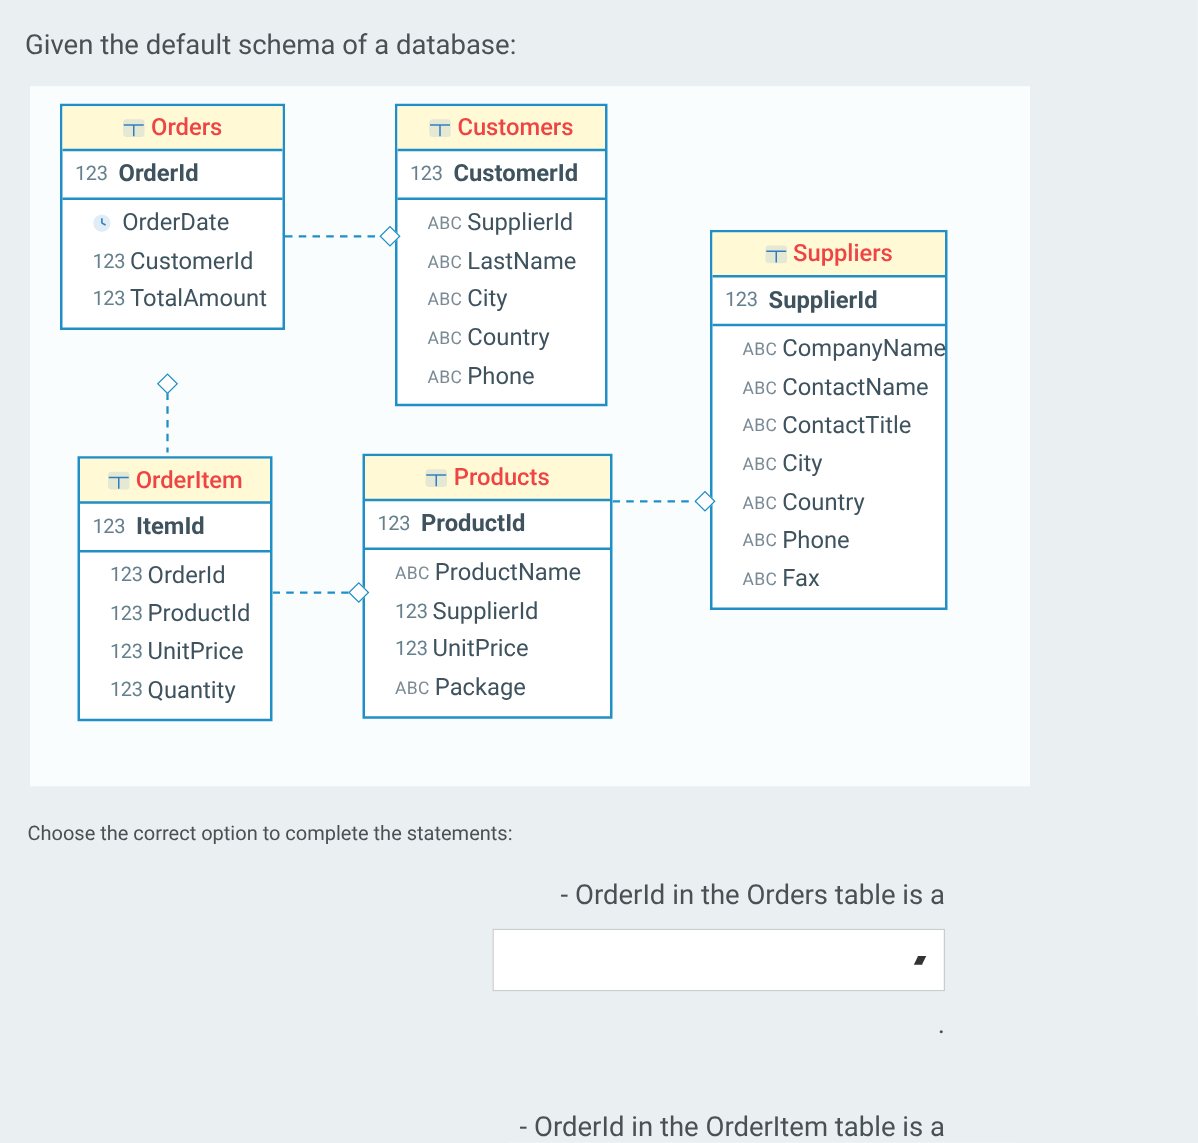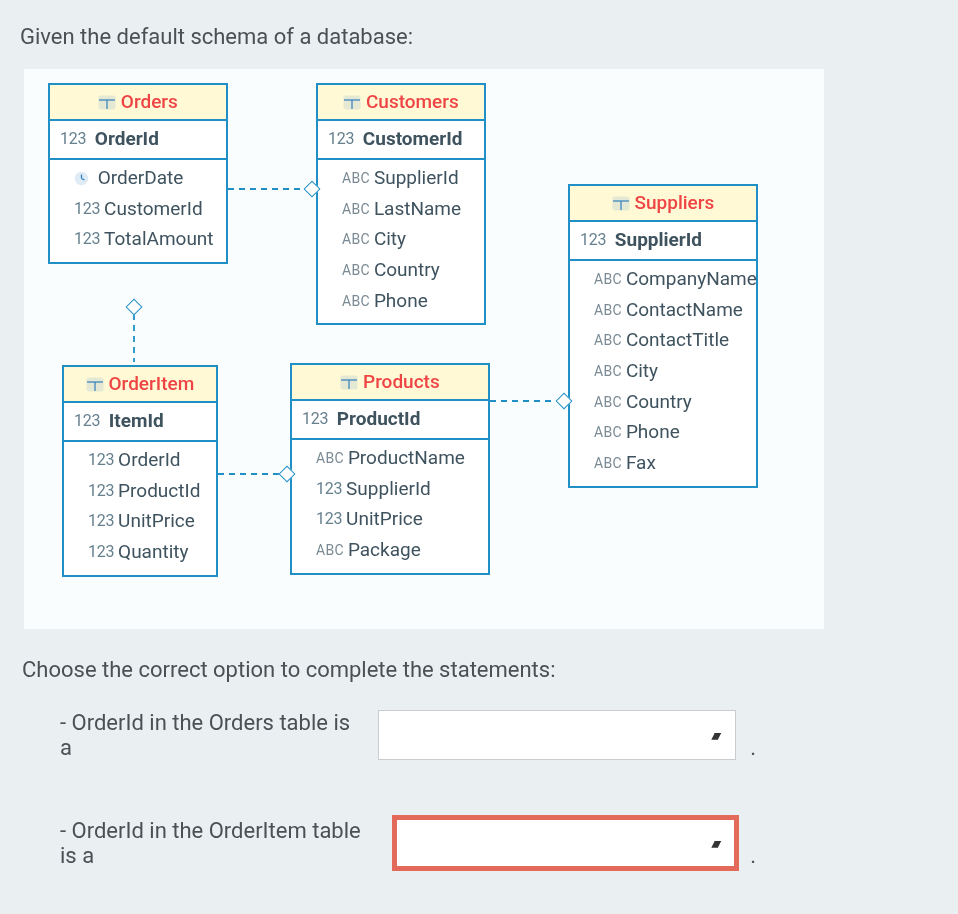--- a/index.html
+++ b/index.html
@@ -58,28 +58,29 @@
   .entity .pk .typ { font-weight: 400; margin-right: 4px; }
   .entity .cols { padding: 4px 24px 6px; border-radius: 21px; }
   .entity .col { padding: 2px 0 4px; white-space: nowrap; line-height: 1.3; }
   .typ { color: #7a8a94; font-size: 13px; margin-right: 4px; display: inline-block; vertical-align: 1px; letter-spacing: -0.3px; }
   .typ.num { color: #66808e; font-size: 16px; }
   .typ.abc { font-size: 14px; letter-spacing: 0.3px; }
 
   .ico-table { display:inline-block; width:18px; height:15px; vertical-align:-2px; }
   .ico-table svg { display:block; }
 
-  .prompt { font-size: 22px; color: #4a5155; margin: 28px 0 28px 2px; }
+  .prompt { font-size: 16px; color: #4a5155; margin: 28px 0 28px 2px; }
   .stmt-row {
     display: flex;
     align-items: flex-end;
     gap: 14px;
     font-size: 22px;
     color: #4a5155;
     margin: 20px 0 58px 40px;
+    flex-direction: column;
   }
   .select-box {
     position: relative;
     width: 362px;
     height: 50px;
     border: 1px solid #c9cdd0;
     background: #fff;
   }
   .select-box.highlight { outline: 5px solid #e36a5a; outline-offset: -2px; border-color: transparent; }
   .select-chevron {

